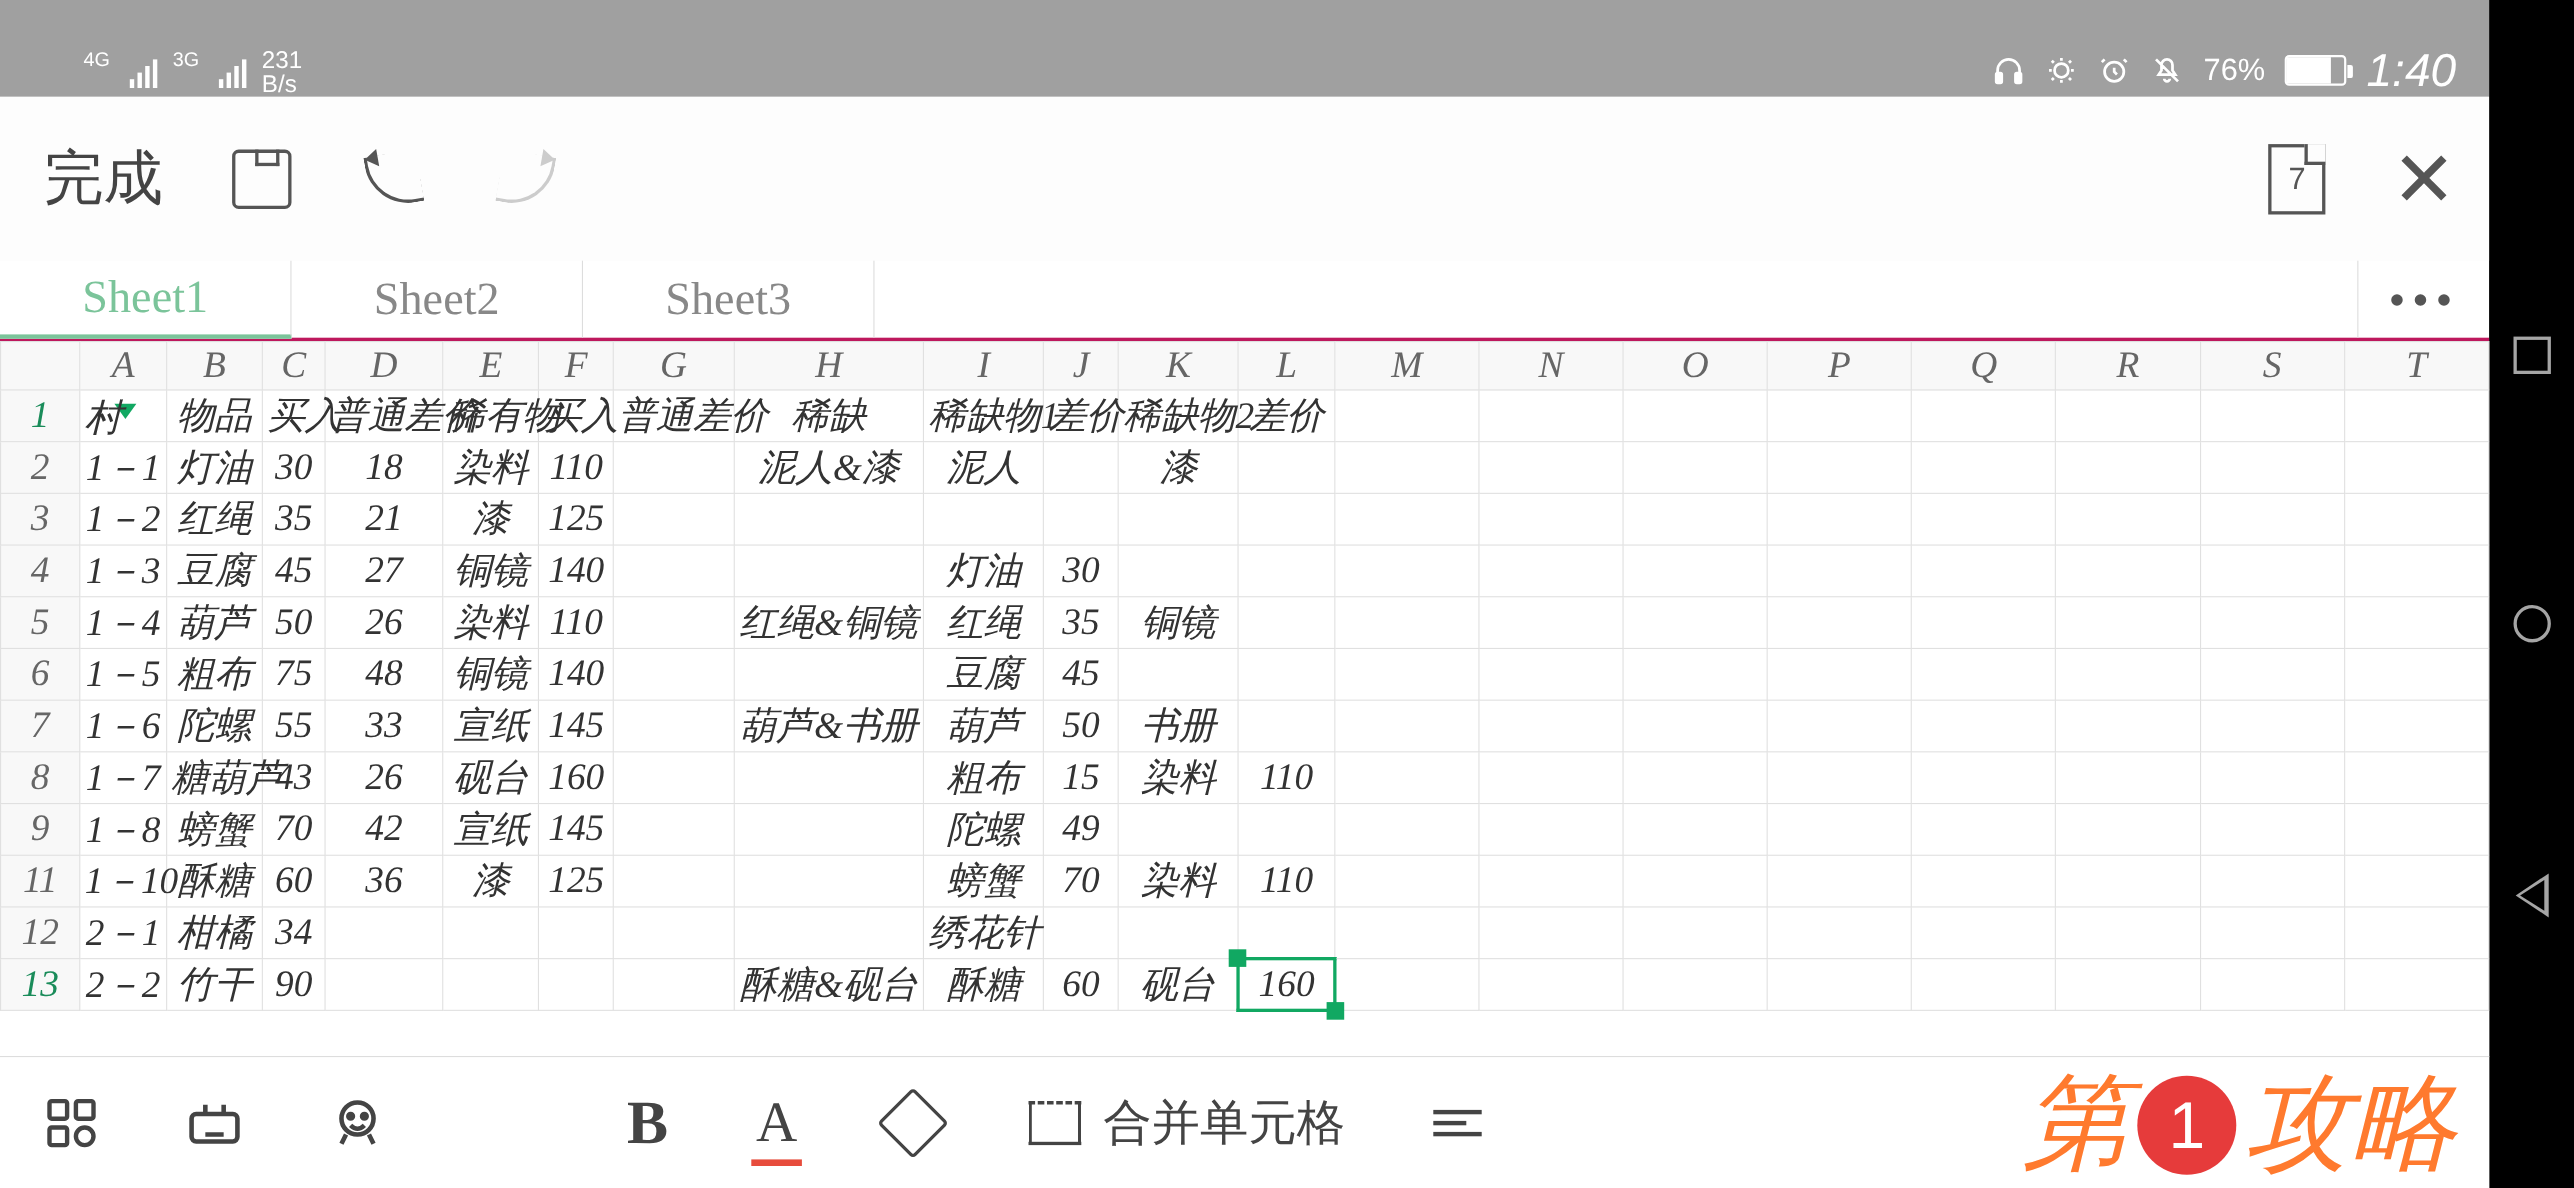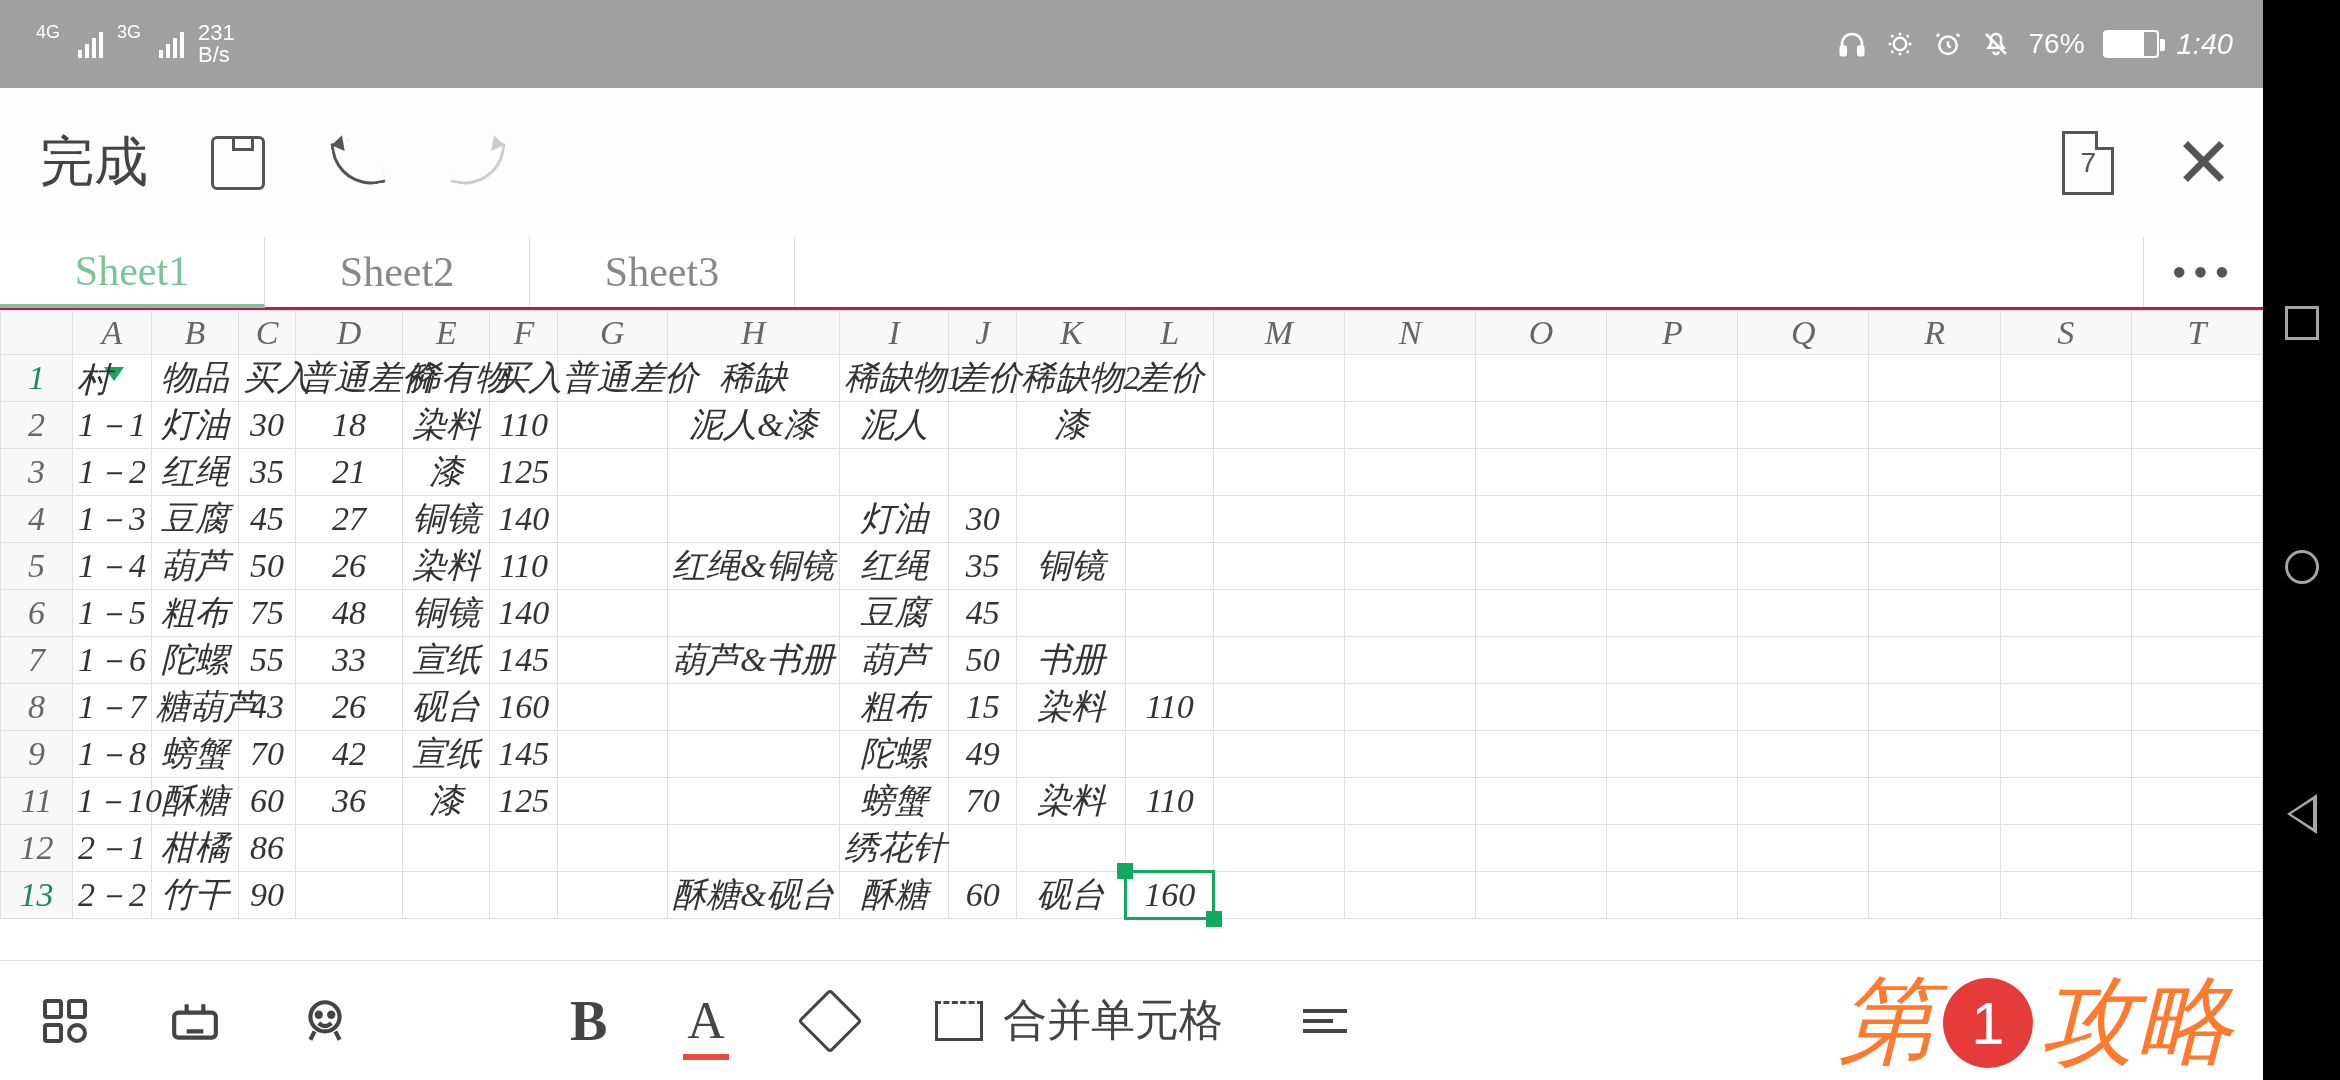--- a/index.html
+++ b/index.html
@@ -13,21 +13,21 @@
 .main-area { width: 2263px; height: 100%; background: #fff; display: flex; flex-direction: column; }
 .side-area { flex: 1; background: #000; display: flex; flex-direction: column; justify-content: center; align-items: center; gap: 210px; padding-top: 60px; }
 .nav-btn { width: 34px; height: 34px; border: 3px solid #a5a5a5; }
 .nav-square { }
 .nav-circle { border-radius: 50%; }
 .nav-tri { width: 0; height: 0; border: 20px solid transparent; border-right: 30px solid #a5a5a5; border-left: none; }
 .nav-tri::after { content:''; position: relative; display:block; width:0; height:0; border:14px solid transparent; border-right:22px solid #000; border-left:none; margin-top:-14px; margin-left:4px; }
 
 .statusbar {
   height: 88px; background: #a0a0a0; color: #fff;
-  display: flex; align-items: center; padding: 0 30px 0 36px;
+  display: flex; align-items: flex-end; padding: 0 30px 0 76px;
   font-family: -apple-system, sans-serif; font-size: 28px;
 }
 .sb-left { display: flex; align-items: center; gap: 14px; }
 .sb-signal { display: flex; align-items: flex-end; gap: 3px; height: 28px; }
 .sb-signal span { width: 4px; background: #fff; }
 .sb-sig-label { font-size: 18px; margin-right: 4px; align-self: flex-start; }
 .sb-bs { display: flex; flex-direction: column; font-size: 22px; line-height: 1; }
 .sb-right { margin-left: auto; display: flex; align-items: center; gap: 18px; }
 .sb-batt { width: 56px; height: 28px; border: 2.5px solid #fff; border-radius: 4px; position: relative; }
 .sb-batt::after { content:''; position:absolute; right:-8px; top:7px; width:5px; height:12px; background:#fff; border-radius: 0 2px 2px 0; }
@@ -163,21 +163,21 @@
       </span>
       <span class="sb-ico">
         <svg viewBox="0 0 24 24" width="30" height="30" fill="none" stroke="#fff" stroke-width="2">
             <path d="M12 4a4 4 0 0 0-4 4v4l-2 3h12l-2-3V8a4 4 0 0 0-4-4zM10 18a2 2 0 0 0 4 0M4 4l16 16"></path>
           </svg>
       </span>
       <span>76%</span>
       <span class="sb-batt">
           <div></div>
         </span>
-      <span style="font-size:29px;font-style:italic">1:40</span>
+      <span style="font-size:42px;font-style:italic">1:40</span>
     </div>
   </div>
 
   <div class="toolbar">
     <span class="tb-done">完成</span>
     <span class="tb-ico">
         <span class="tb-save"></span>
       </span>
     <span class="tb-ico" style="color:#555">
         <span class="tb-undo"></span>
@@ -476,21 +476,21 @@
             <td class=""></td>
             <td class=""></td>
             <td class=""></td>
             <td class=""></td>
             <td class=""></td>
           </tr>
           <tr class="">
             <td class="rowhdr">12</td>
             <td class="">2－1</td>
             <td class="">柑橘</td>
-            <td class="">86</td>
+            <td class="">34</td>
             <td class=""></td>
             <td class=""></td>
             <td class=""></td>
             <td class=""></td>
             <td class=""></td>
             <td class="">绣花针</td>
             <td class=""></td>
             <td class=""></td>
             <td class=""></td>
             <td class=""></td>

